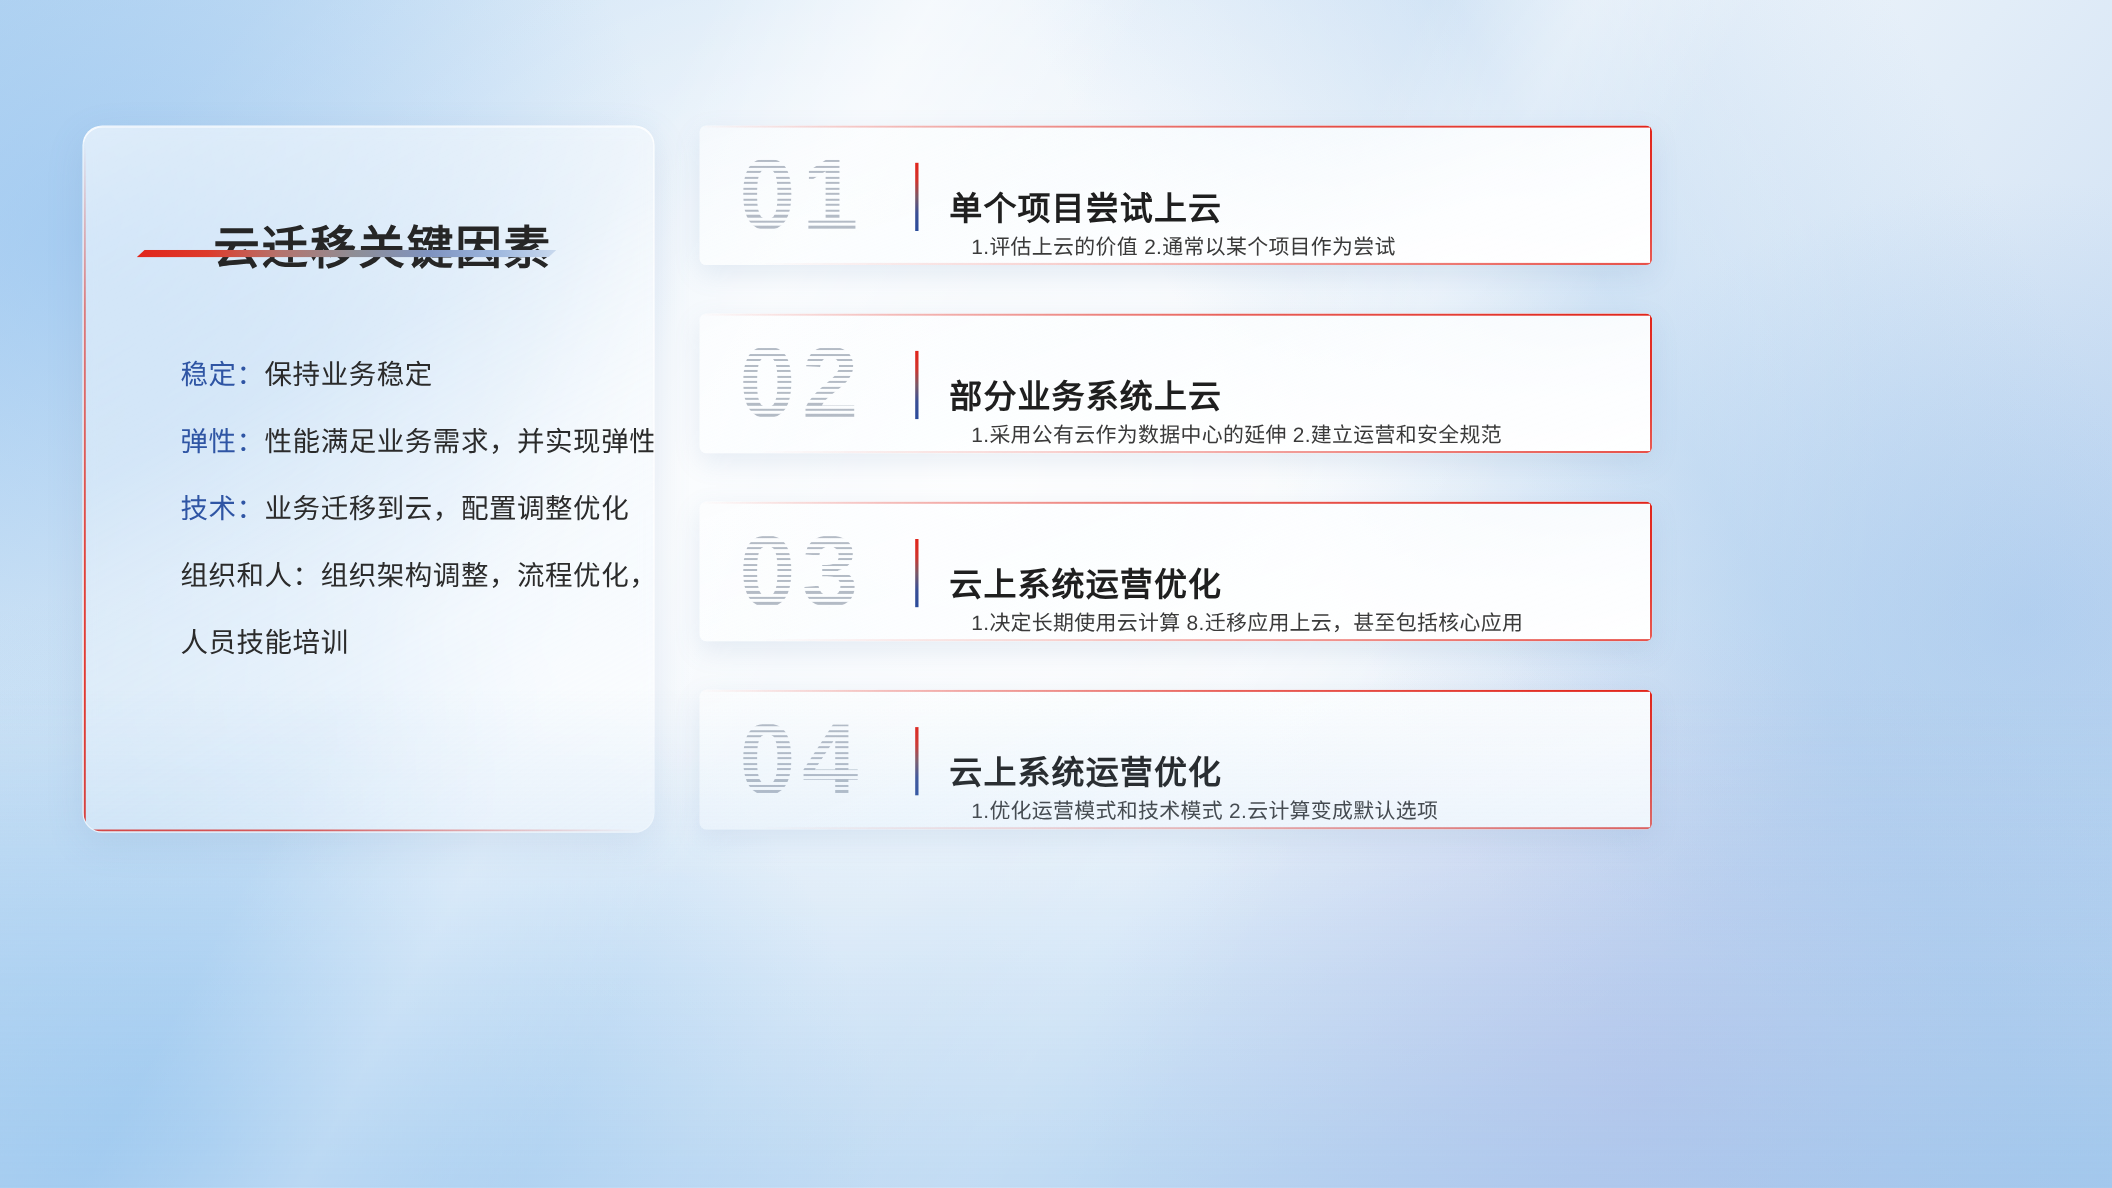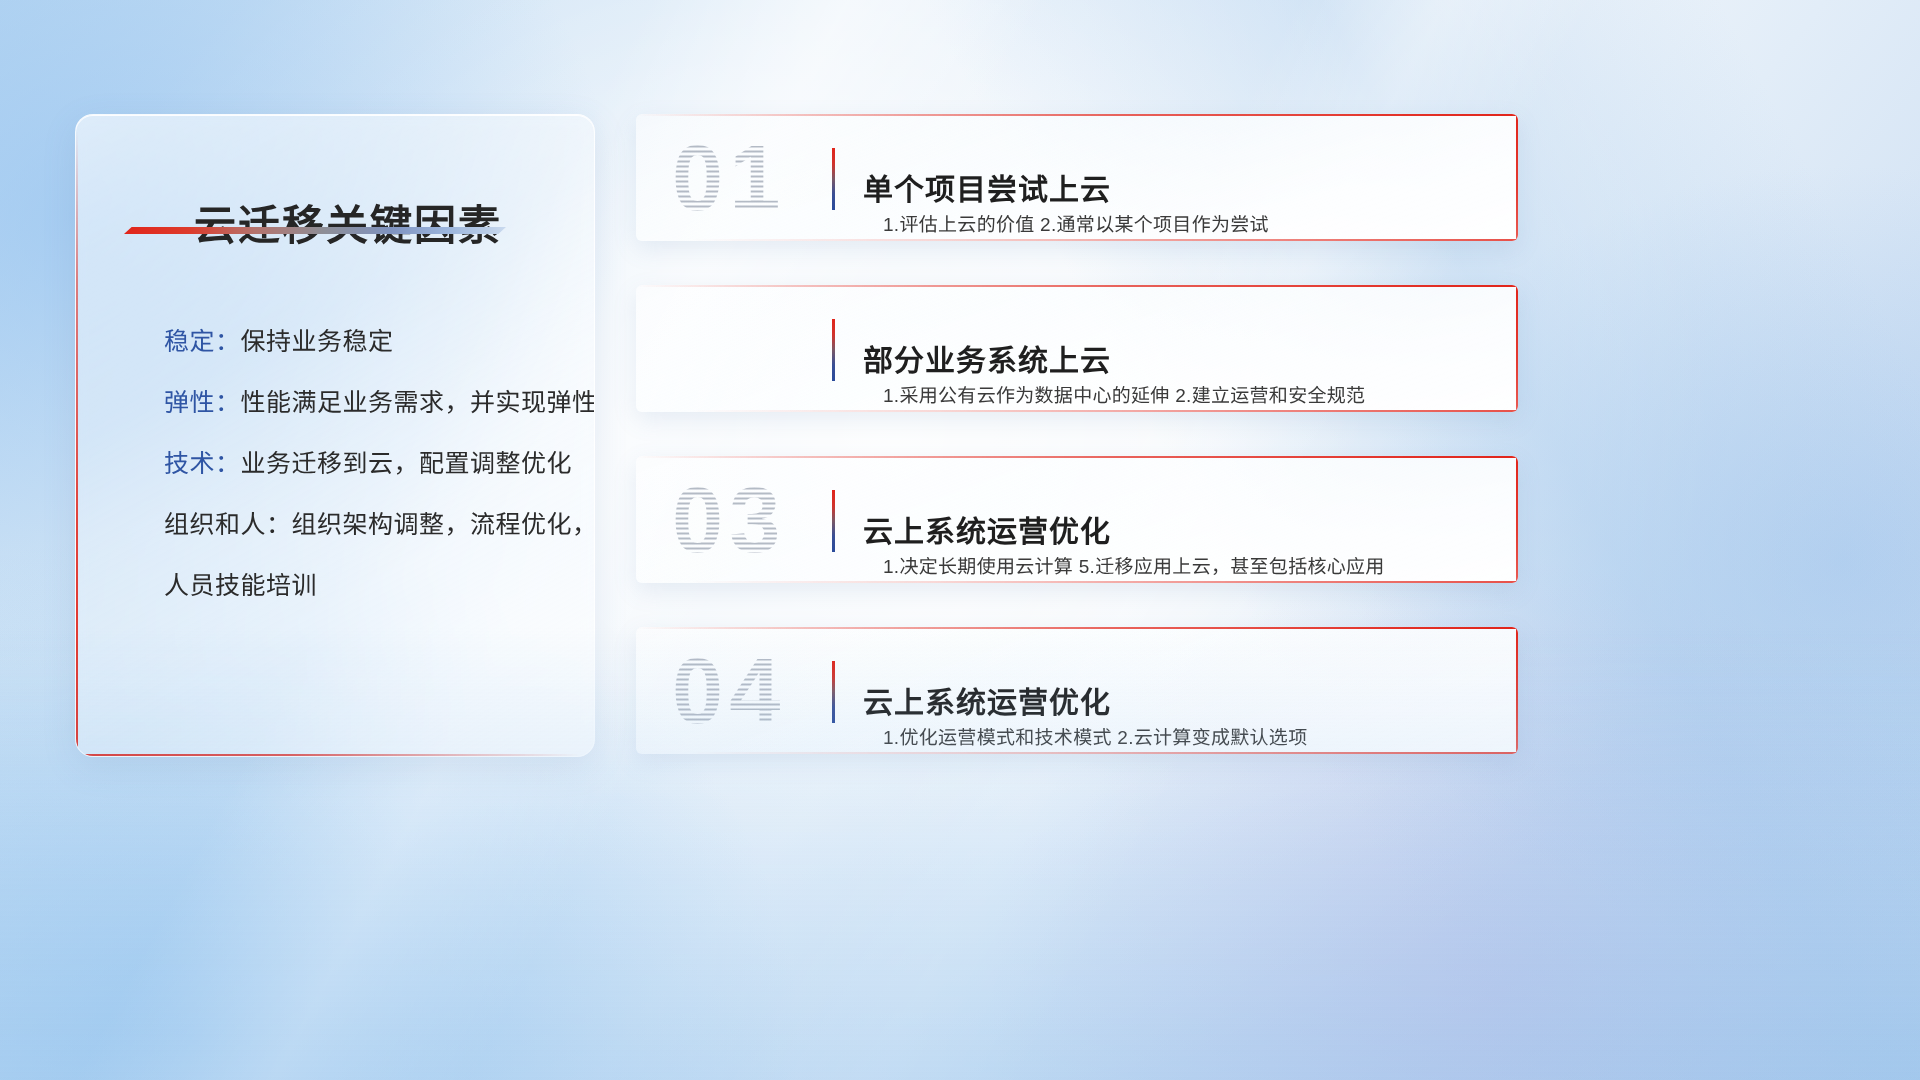--- a/index.html
+++ b/index.html
@@ -70,21 +70,20 @@
   .fact .k{color:#2f55a4;margin-top:20px;}
   .fact .k.plain{color:#2b2b2b;}
 
   
   .step{
     position:absolute;left:636px;width:866px;height:127px;
     border-radius:6px 6px 6px 6px;
     background:linear-gradient(160deg, rgba(255,255,255,0.48) 0%, rgba(252,254,255,0.70) 40%, rgba(255,255,255,0.92) 78%, rgba(255,255,255,0.99) 100%);
     box-shadow:0 8px 24px rgba(90,130,180,0.13);
     overflow:hidden;
-    padding-left:16px;
   }
   .step .b-top{
     position:absolute;left:0;right:0;top:0;height:2px;
     background:linear-gradient(90deg, rgba(225,37,27,0) 0%, rgba(225,37,27,0.30) 20%, rgba(225,37,27,0.72) 55%, rgba(225,37,27,0.95) 88%, rgba(225,37,27,1) 100%);
   }
   .step .b-right{
     position:absolute;right:0;top:0;bottom:0;width:2px;
     background:linear-gradient(180deg, rgba(225,37,27,1) 0%, rgba(225,37,27,0.9) 60%, rgba(225,37,27,0.75) 100%);
   }
   .step .b-bottom{
@@ -143,32 +142,33 @@
         <span class="b-bottom"></span>
         <div class="ghost-num">01</div>
         <span class="divider"></span>
         <h2 class="step-title">单个项目尝试上云</h2>
         <p class="step-desc">1.评估上云的价值   2.通常以某个项目作为尝试</p>
       </section>
       <section class="step" style="top: 285px;">
         <span class="b-top"></span>
         <span class="b-right"></span>
         <span class="b-bottom"></span>
+        <div class="ghost-num">02</div>
         <span class="divider"></span>
         <h2 class="step-title">部分业务系统上云</h2>
         <p class="step-desc">1.采用公有云作为数据中心的延伸   2.建立运营和安全规范</p>
       </section>
       <section class="step" style="top: 456px;">
         <span class="b-top"></span>
         <span class="b-right"></span>
         <span class="b-bottom"></span>
         <div class="ghost-num">03</div>
         <span class="divider"></span>
         <h2 class="step-title">云上系统运营优化</h2>
-        <p class="step-desc">1.决定长期使用云计算   5.迁移应用上云，甚至包括核心应用</p>
+        <p class="step-desc">1.决定长期使用云计算   8.迁移应用上云，甚至包括核心应用</p>
       </section>
       <section class="step" style="top: 627px;">
         <span class="b-top"></span>
         <span class="b-right"></span>
         <span class="b-bottom"></span>
         <div class="ghost-num">04</div>
         <span class="divider"></span>
         <h2 class="step-title">云上系统运营优化</h2>
         <p class="step-desc">1.优化运营模式和技术模式   2.云计算变成默认选项</p>
       </section>

